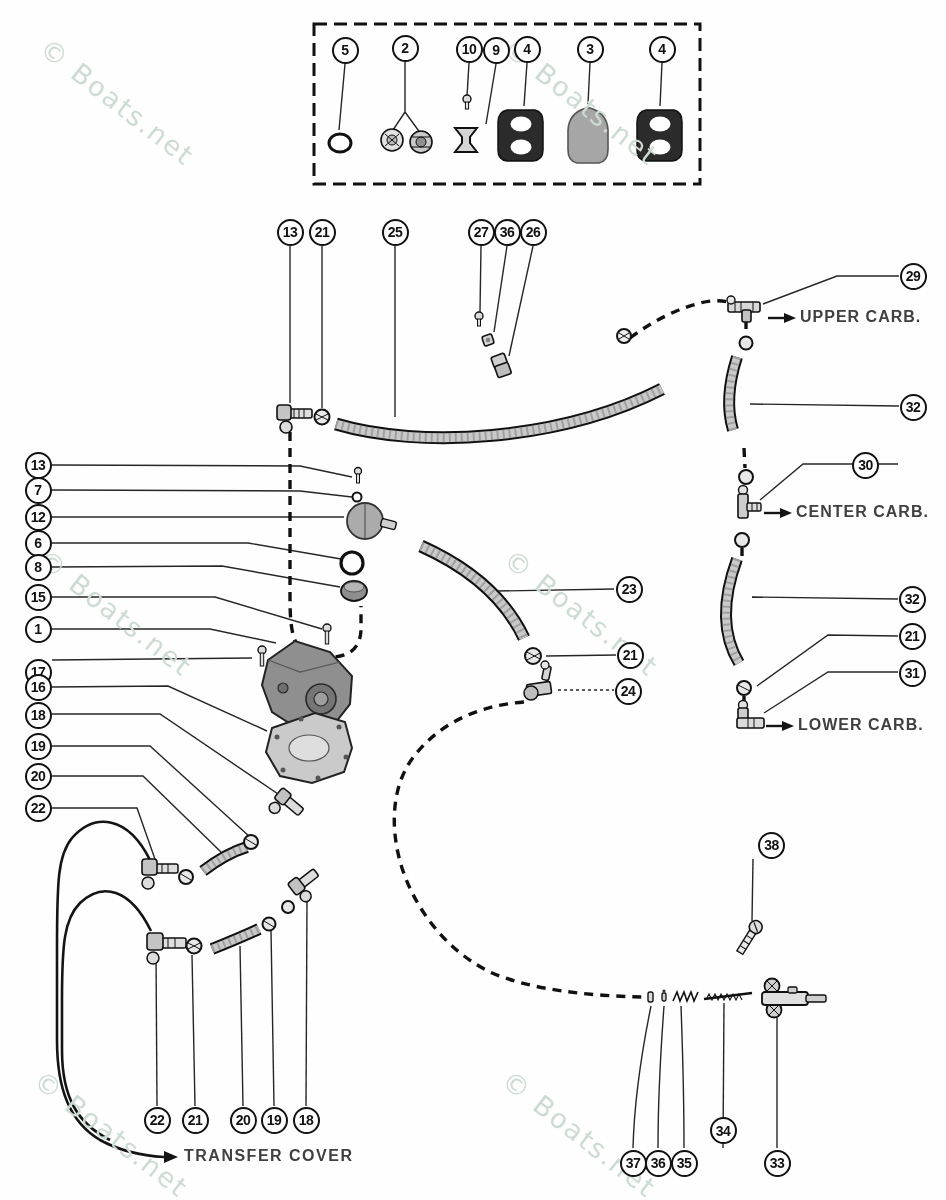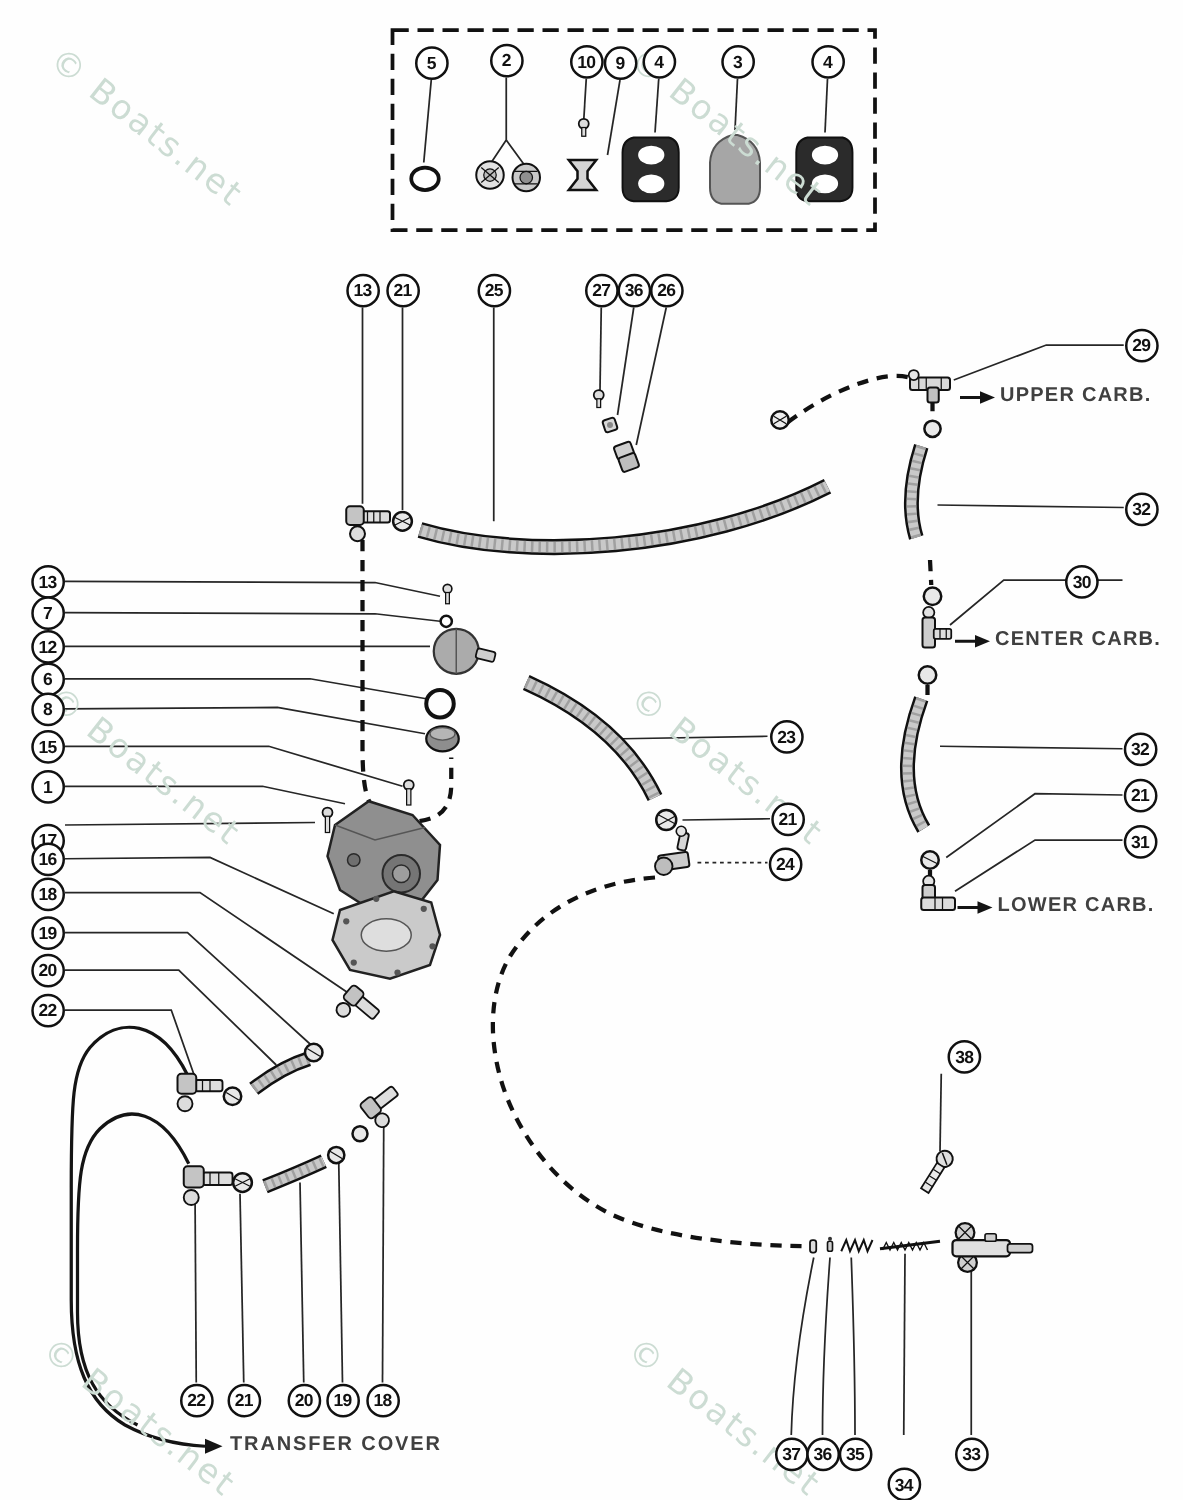--- a/index.html
+++ b/index.html
@@ -425,17 +425,17 @@
       <div class="callout" style="left: 614.5px; top: 677.5px;">24</div>
       <div class="callout" style="left: 758px; top: 831.5px;">38</div>
       <div class="callout" style="left: 143.5px; top: 1106.5px;">22</div>
       <div class="callout" style="left: 181.5px; top: 1106.5px;">21</div>
       <div class="callout" style="left: 229.5px; top: 1106.5px;">20</div>
       <div class="callout" style="left: 260.5px; top: 1106.5px;">19</div>
       <div class="callout" style="left: 292.5px; top: 1106.5px;">18</div>
       <div class="callout" style="left: 619.5px; top: 1149.5px;">37</div>
       <div class="callout" style="left: 644.5px; top: 1149.5px;">36</div>
       <div class="callout" style="left: 670.5px; top: 1149.5px;">35</div>
-      <div class="callout" style="left: 709.5px; top: 1174px;">34</div>
+      <div class="callout" style="left: 709.5px; top: 1117px;">34</div>
       <div class="callout" style="left: 763.5px; top: 1149.5px;">33</div>
     </div>
 
 </div>
 
 </body></html>

